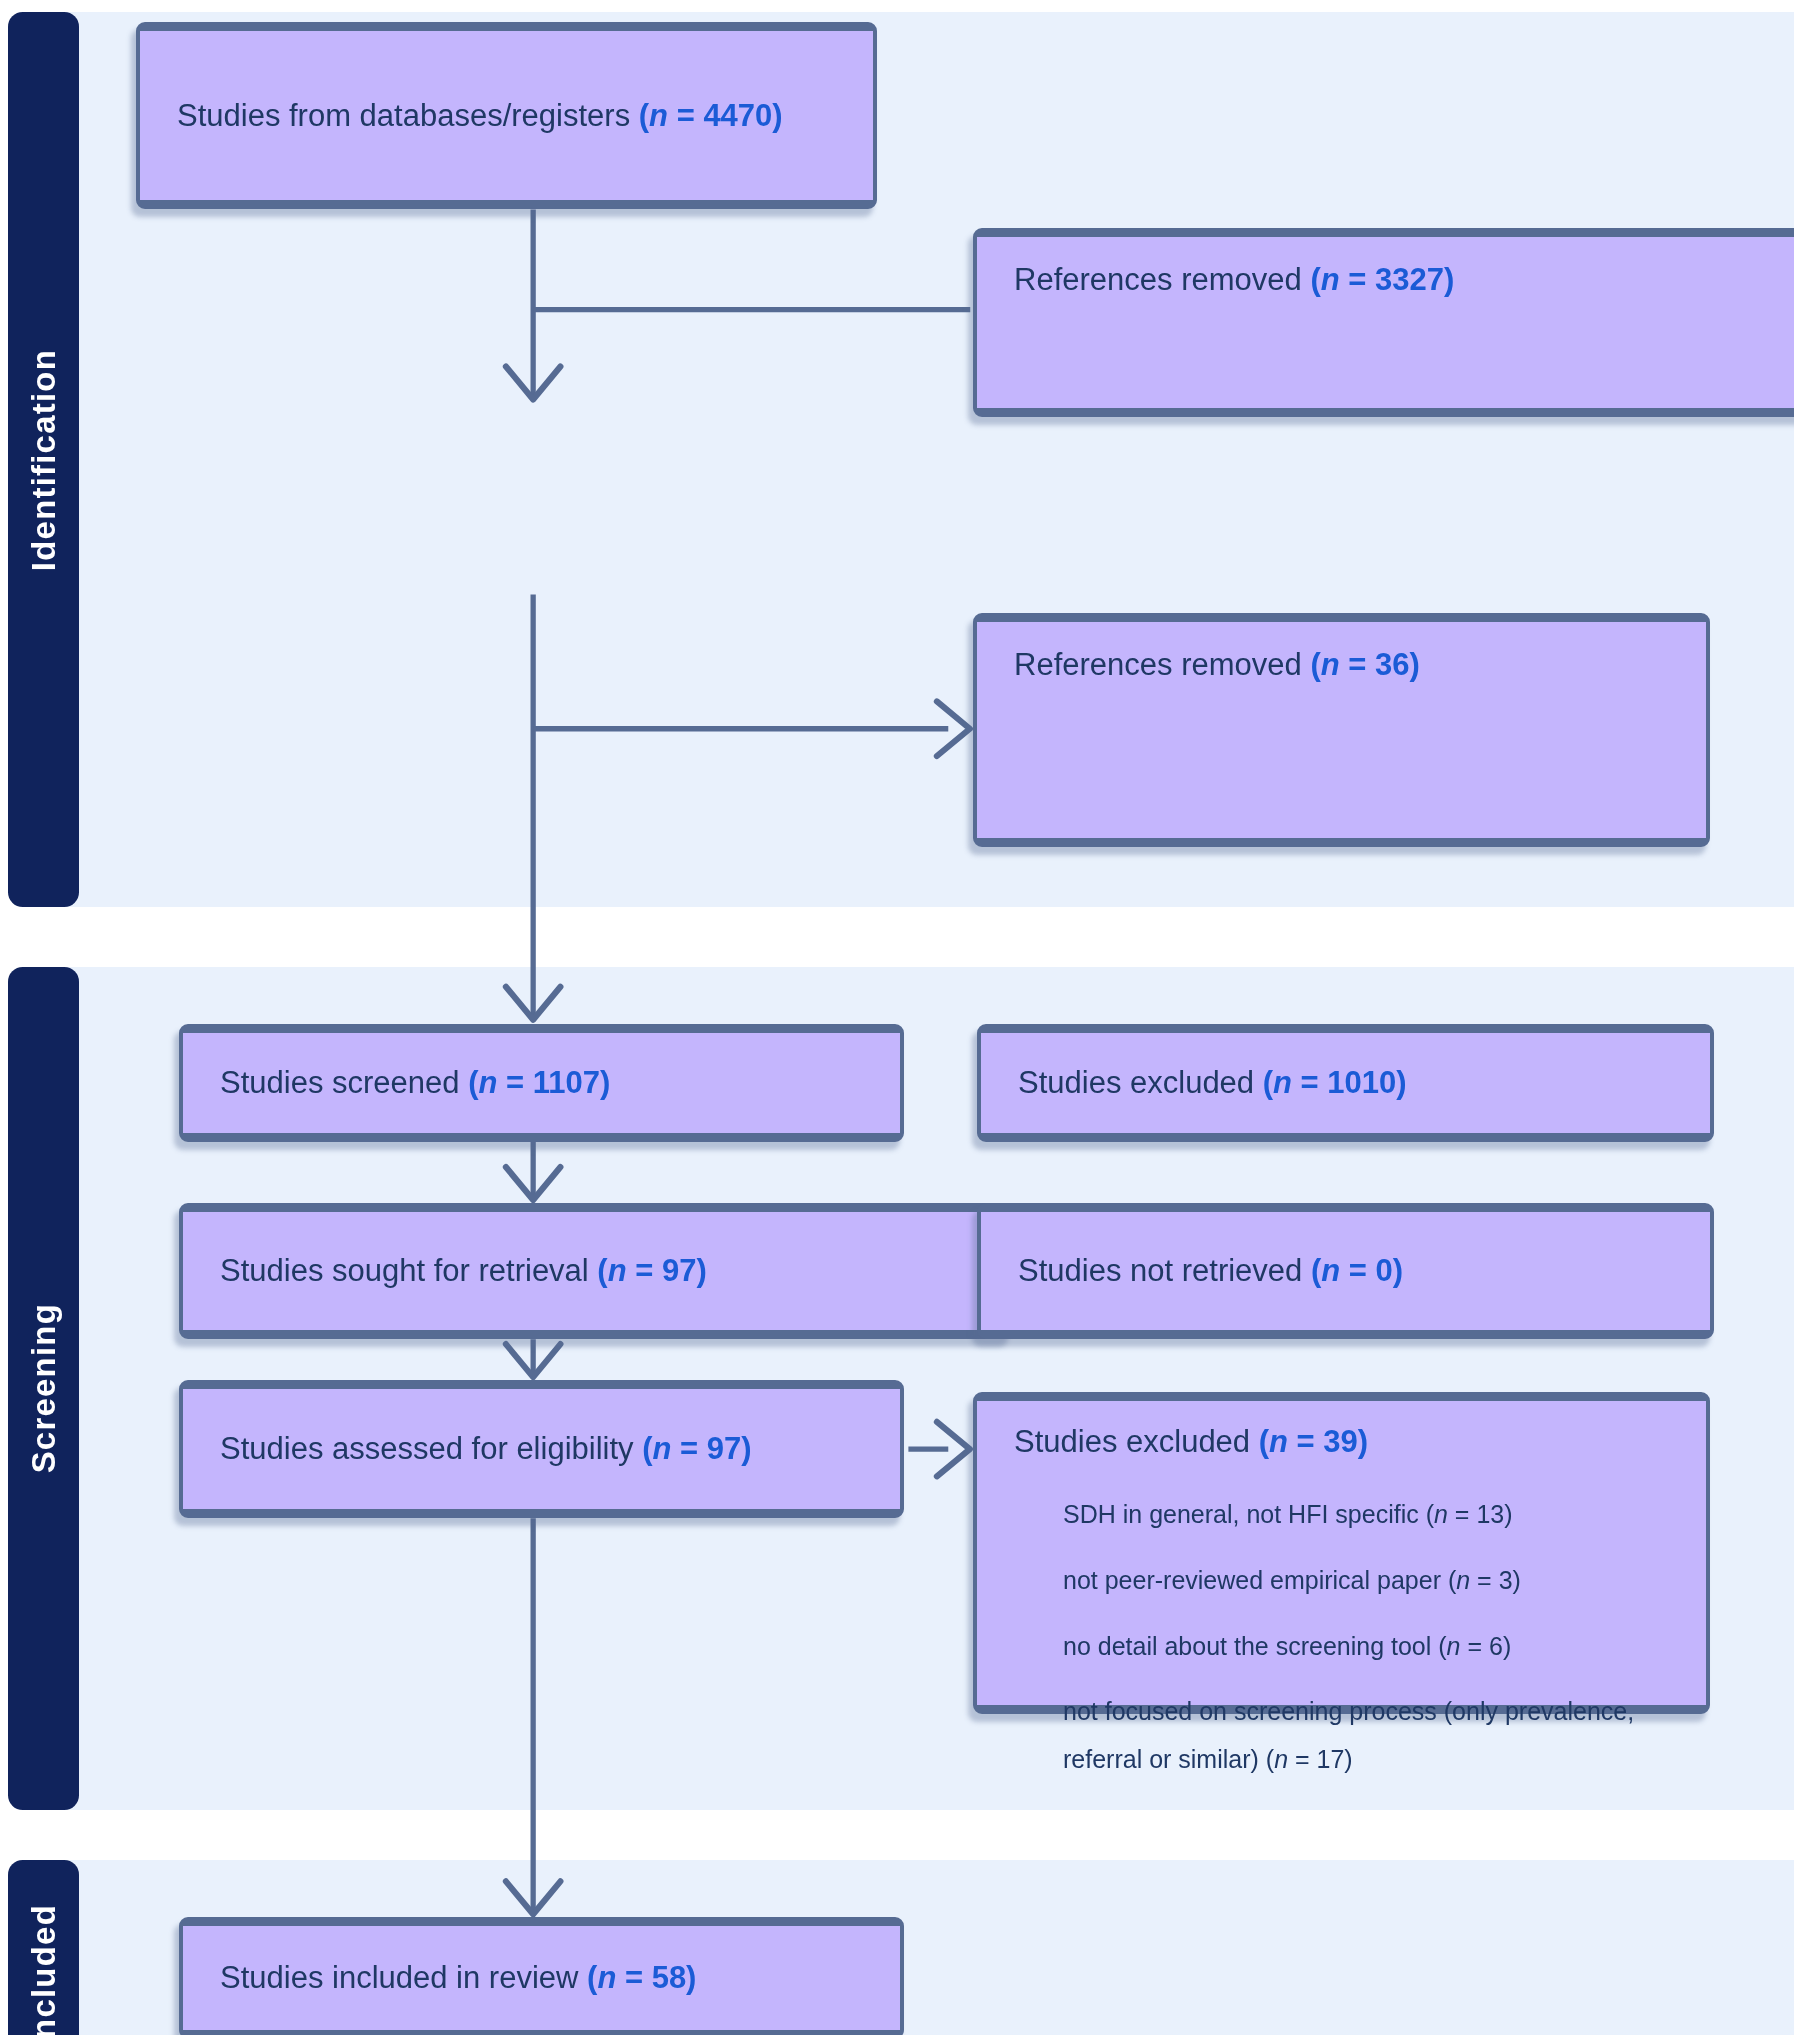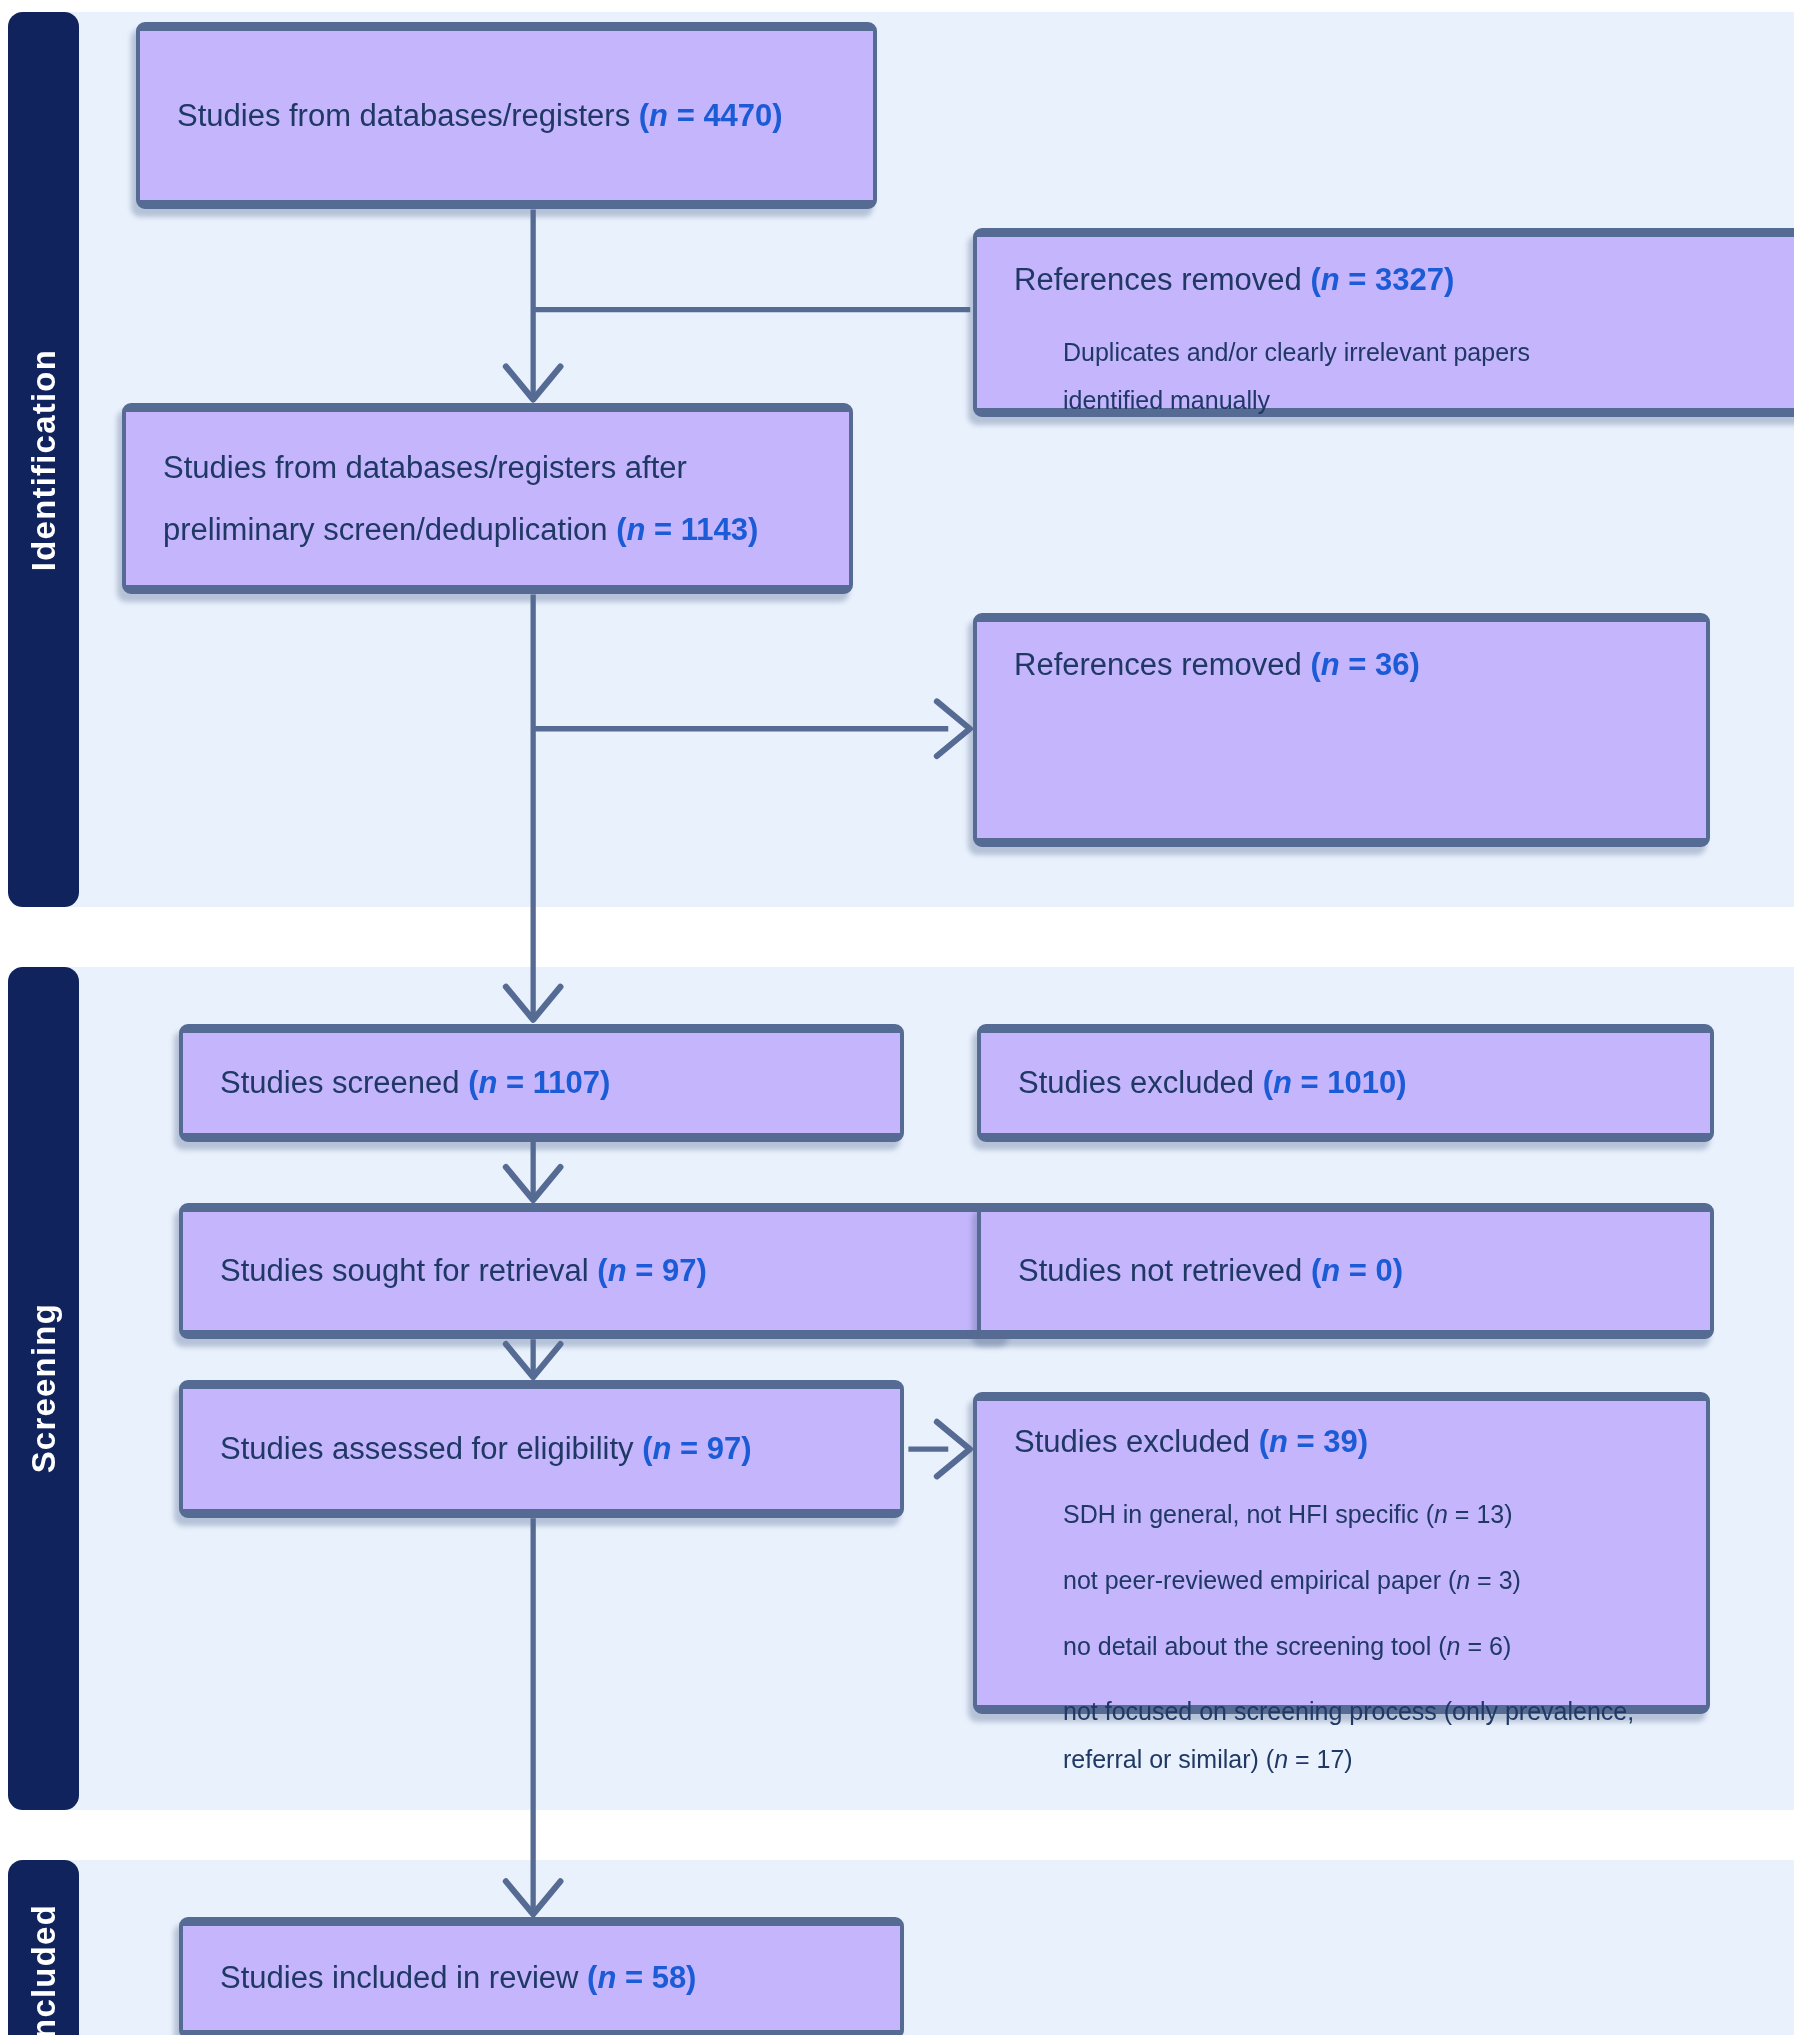--- a/index.html
+++ b/index.html
@@ -94,26 +94,22 @@
     <path class="ln" d="M1310 3730 V4700"></path>
     <path class="hd" d="M1243 4622 L1310 4703 L1377 4622"></path>
   </svg>
 
   <div class="box db">
     <div class="title">Studies from databases/registers <span class="nb">(<i>n</i> = 4470)</span></div>
   </div>
 
   <div class="box removed1 top">
     <div class="title">References removed <span class="nb">(<i>n</i> = 3327)</span></div>
-    <div class="detail">Duplicates and/or clearly irrelevant papers identified manually</div>
   </div>
 
-  <div class="box dedup">
-    <div class="title">Studies from databases/registers after preliminary screen/deduplication <span class="nb">(<i>n</i> = 1143)</span></div>
-  </div>
 
   <div class="box removed2 top">
     <div class="title">References removed <span class="nb">(<i>n</i> = 36)</span></div>
   </div>
 
   <div class="box screened">
     <div class="title">Studies screened <span class="nb">(<i>n</i> = 1107)</span></div>
   </div>
 
   <div class="box excluded1">

